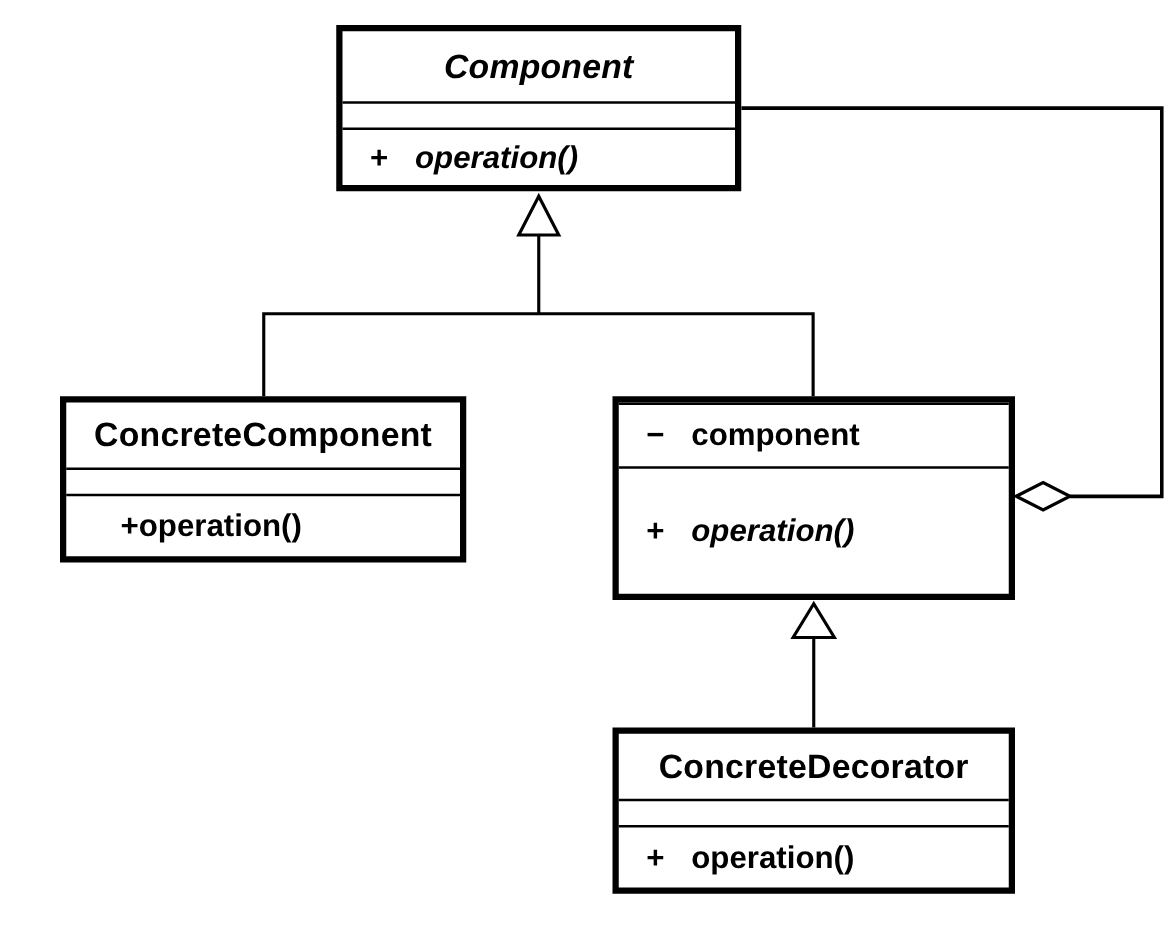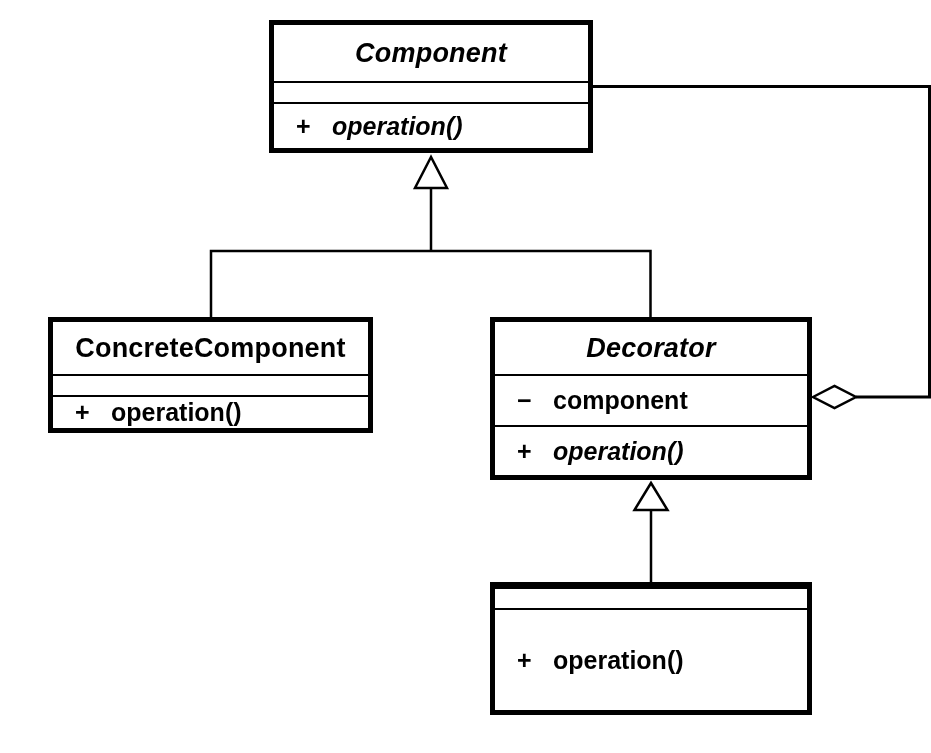--- a/index.html
+++ b/index.html
@@ -100,48 +100,48 @@
     <div class="uml-title abstract">Component</div>
     <div class="uml-attrs"></div>
     <div class="uml-methods">
       <div class="member">
         <span class="vis">+</span>
         <span class="sig abstract">operation()</span>
       </div>
     </div>
   </div>
 
-  <div class="uml-class" style="left:15px; top:317px; width:325px; height:116px;">
+  <div class="uml-class" style="left:15px; top:317px; width:325px; height:133px;text-align:right;">
     <div class="uml-title">ConcreteComponent</div>
     <div class="uml-attrs"></div>
     <div class="uml-methods">
       <div class="member">
         <span class="vis">+</span>
         <span class="sig">operation()</span>
       </div>
     </div>
   </div>
 
   <div class="uml-class" style="left:457px; top:317px; width:322px; height:163px;">
-    <div class="uml-title abstract">Decorator</div>
     <div class="uml-attrs has-rows">
       <div class="member">
         <span class="vis">−</span>
         <span class="sig">component</span>
       </div>
     </div>
     <div class="uml-methods">
       <div class="member">
         <span class="vis">+</span>
         <span class="sig abstract">operation()</span>
       </div>
     </div>
   </div>
 
   <div class="uml-class" style="left:457px; top:582px; width:322px; height:133px;">
+    <div class="uml-title">ConcreteDecorator</div>
     <div class="uml-attrs"></div>
     <div class="uml-methods">
       <div class="member">
         <span class="vis">+</span>
         <span class="sig">operation()</span>
       </div>
     </div>
   </div>
 
 </div>

